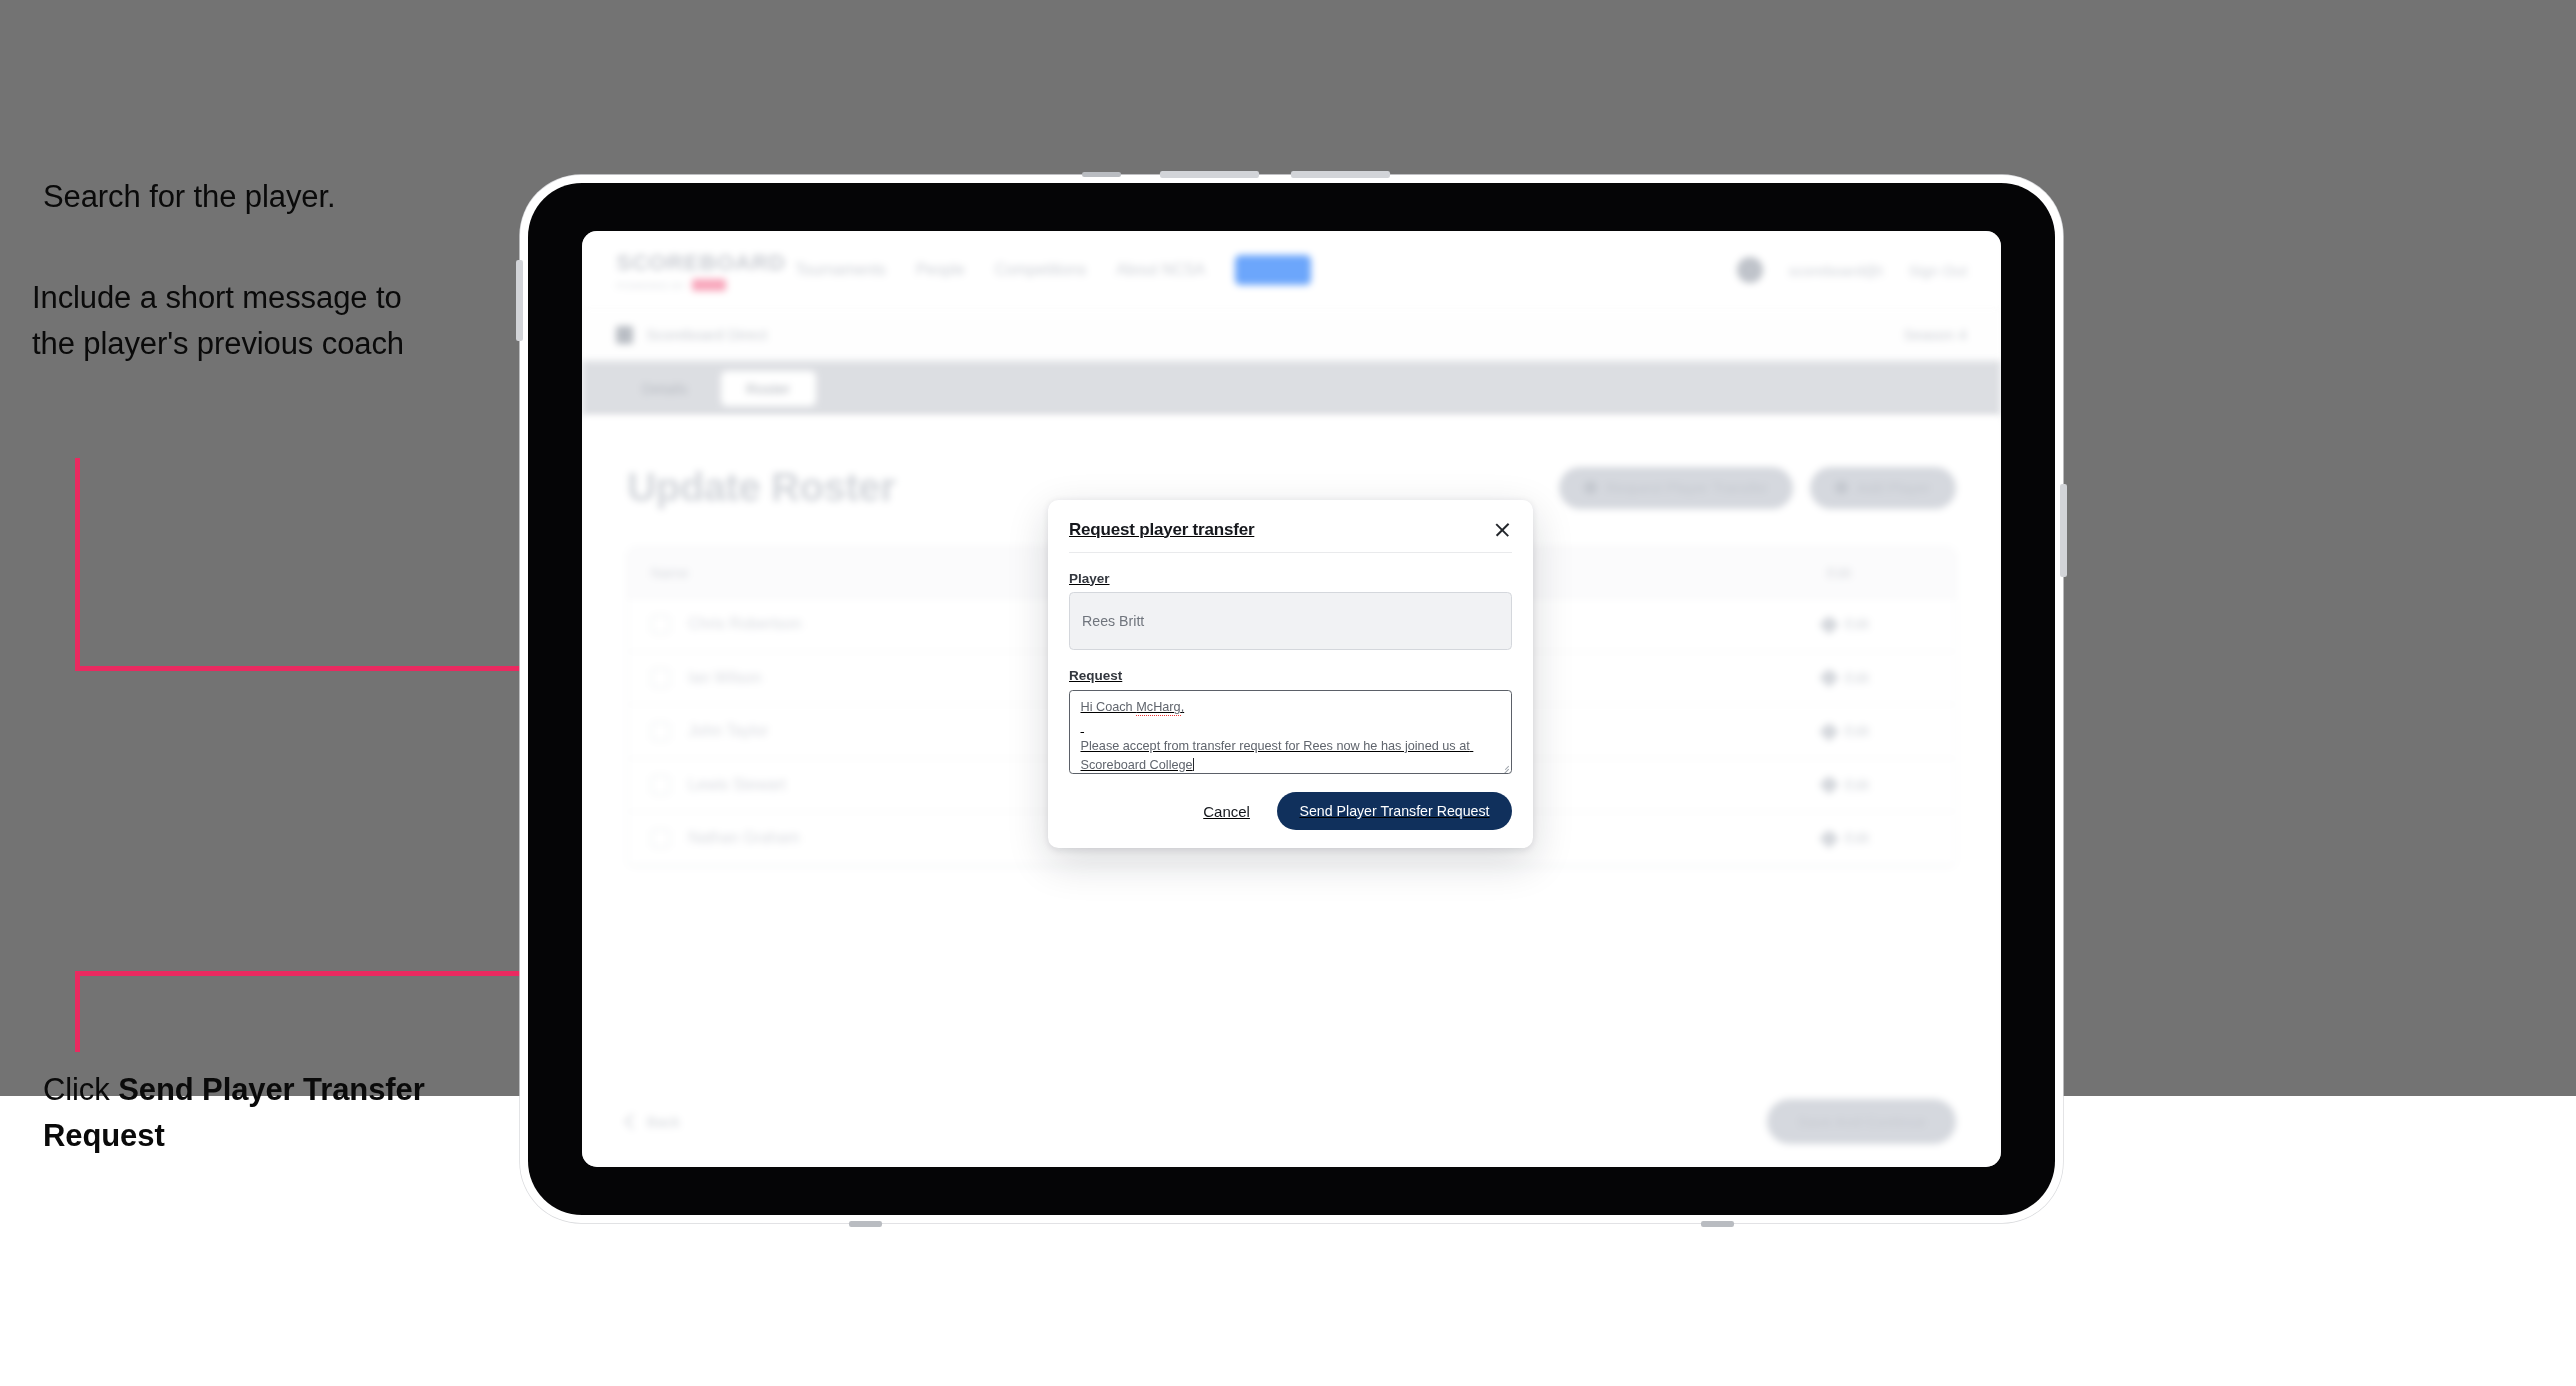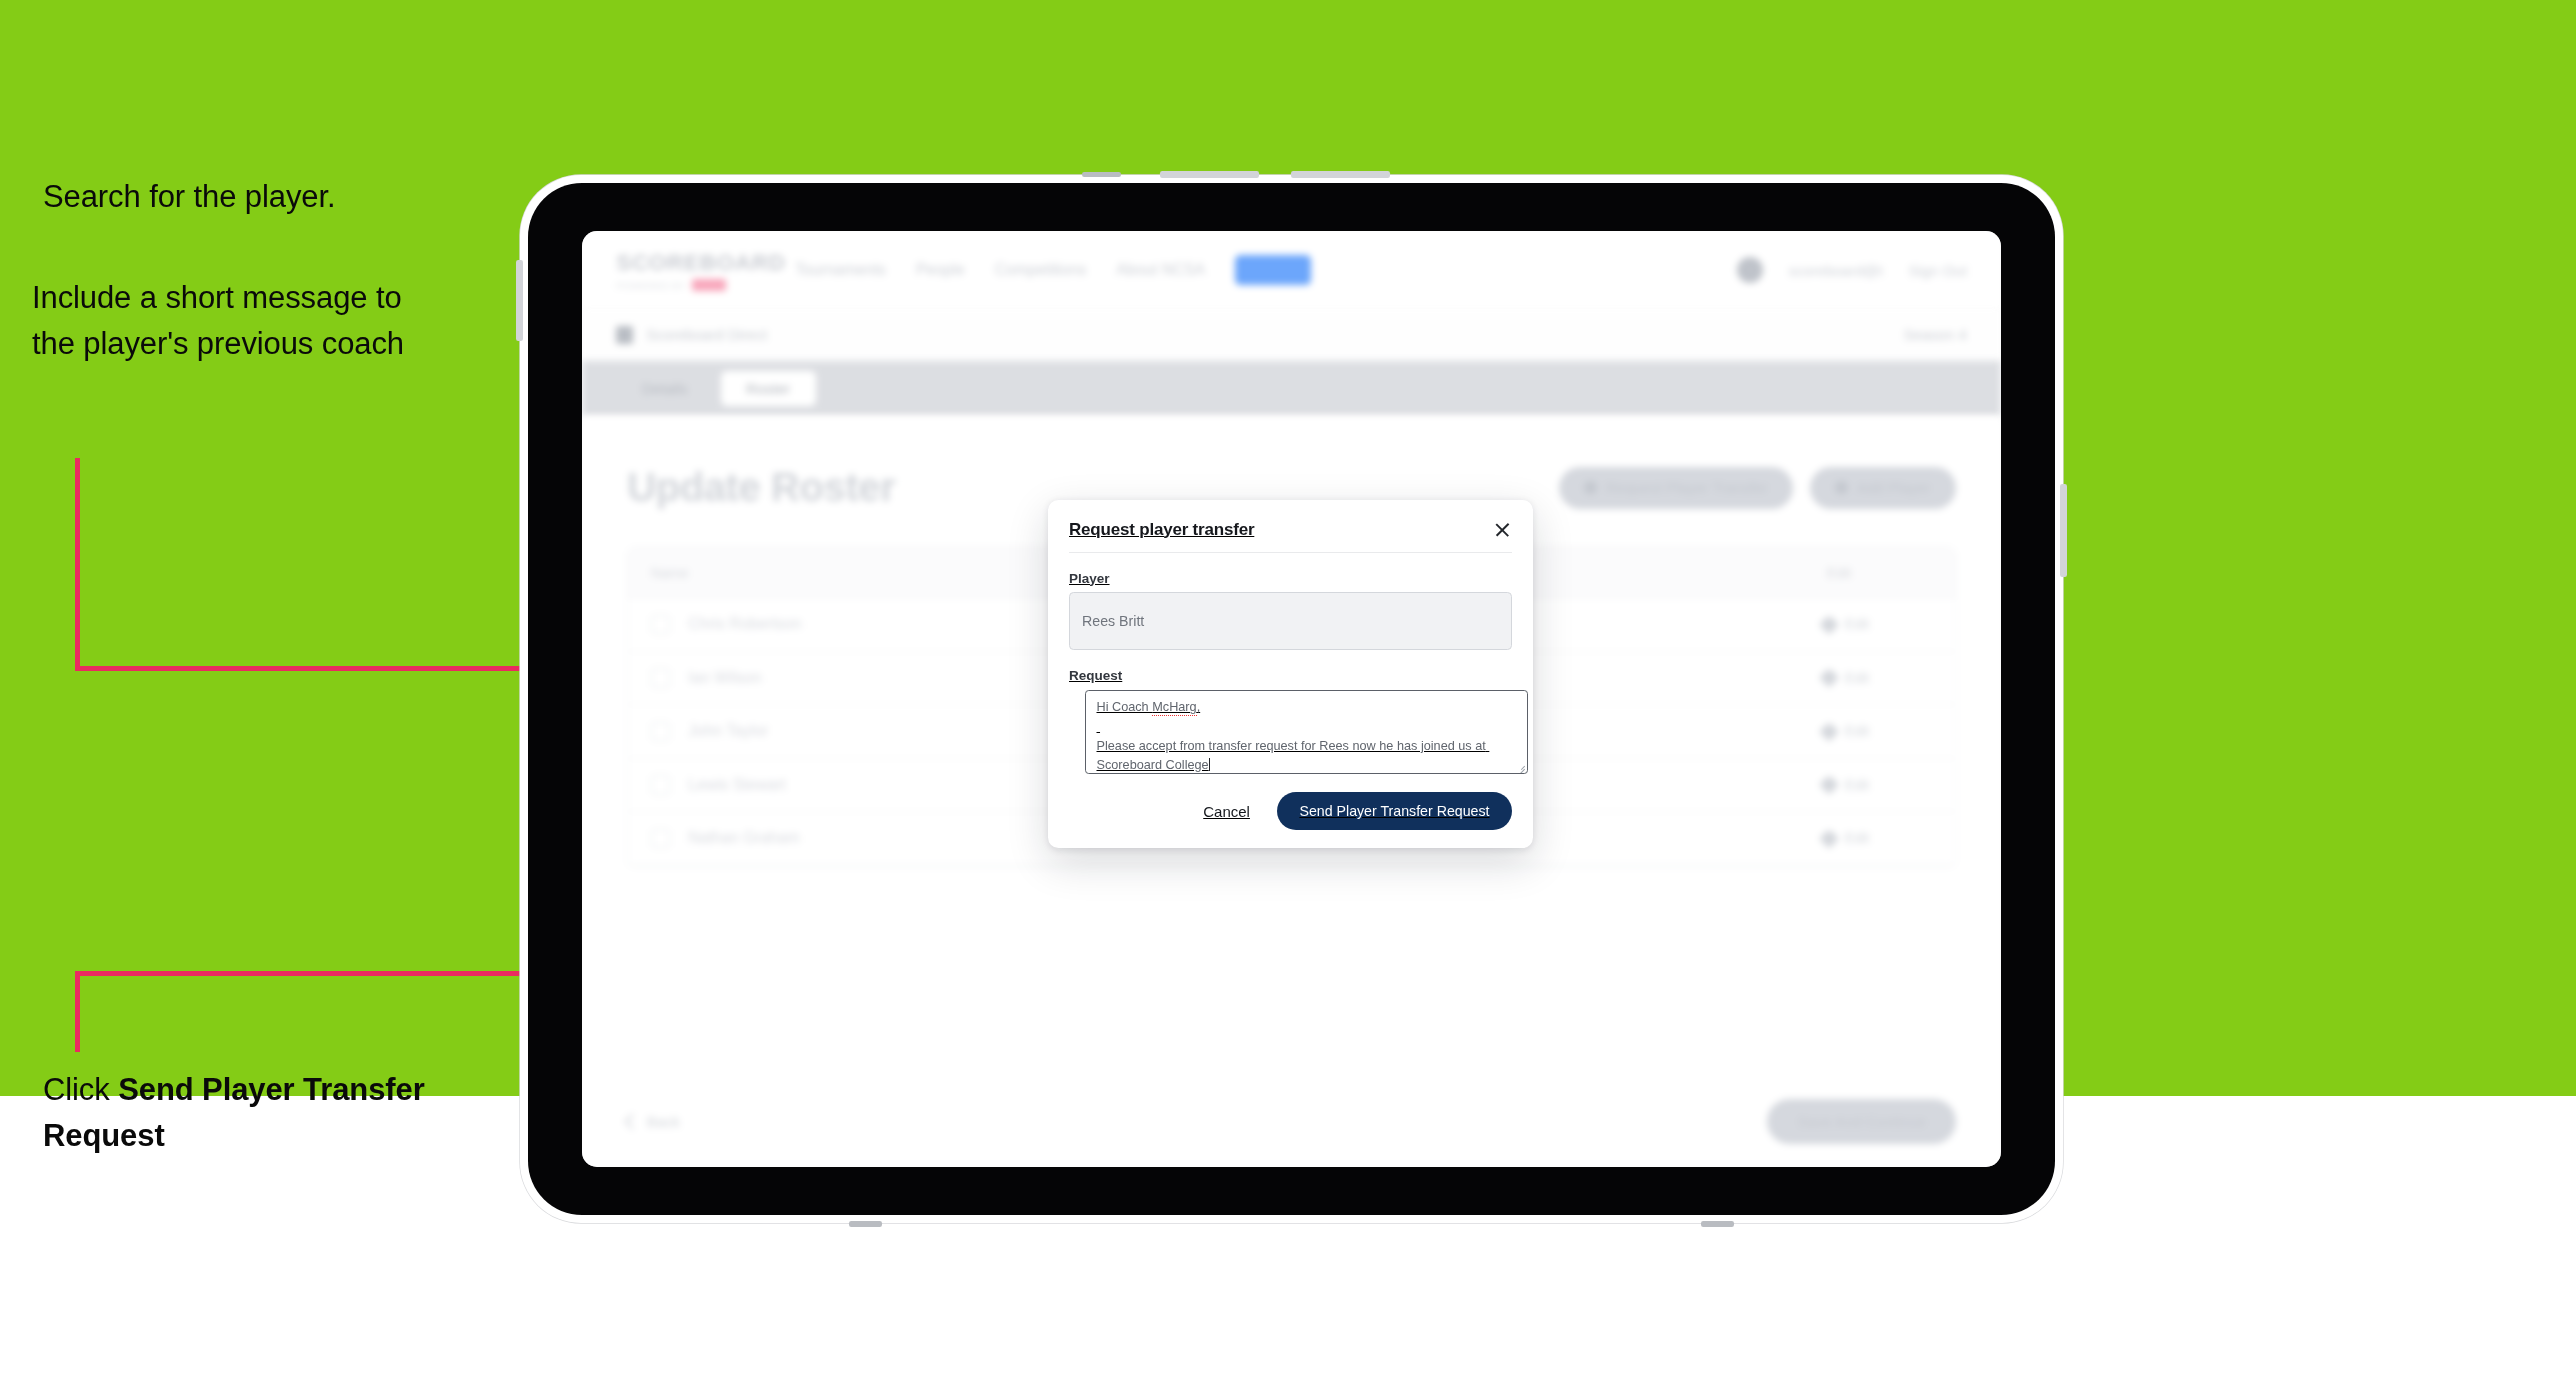--- a/index.html
+++ b/index.html
@@ -2,21 +2,21 @@
 <html style="font-size:12px"><head>
 <meta charset="utf-8">
 <style>
   * { box-sizing: border-box; margin: 0; padding: 0; }
   html, body {
     width: 2576px; height: 1386px;
     background: #ffffff;
     font-family: "Liberation Sans", sans-serif;
     overflow: hidden;
   }
-  #stage { position: relative; width: 2576px; height: 1096px; background: #84cc16; }
+  #stage { position: relative; width: 2576px; height: 1096px; background: #737373; }
 
   
   .anno {
     position: absolute;
     color: #0a0a0a;
     font-size: 31px;
     line-height: 1.48;
     letter-spacing: -0.1px;
     font-family: "Liberation Sans", sans-serif;
   }
@@ -158,21 +158,21 @@
 
   #player-input {
     width: 100%; background: #f1f2f4; border: 0.7px solid #d4d7dc; border-radius: 4.5px;
     padding: 20px 12px; font-size: 14.2px; color: #70757d;
     font-family: "Liberation Sans", sans-serif;
   }
   #message-box {
     width: 100%; height: 84px; background: #ffffff;
     border: 0.7px solid #5b6068; border-radius: 3.7px;
     padding: 7.5px 10.5px; font-size: 12.7px; line-height: 1.52; color: #60656d;
-    font-family: "Liberation Sans", sans-serif; position: relative; overflow: hidden; margin-left: 16px;
+    font-family: "Liberation Sans", sans-serif; position: relative; overflow: hidden;
   }
   .msg-line { white-space: pre-wrap; }
   .spell { border-bottom: 1.5px dotted #e33; padding-bottom: 0.7px; }
   .caret { display: inline-block; width: 0.7px; height: 12.7px; background: #23262b; vertical-align: -2.2px; }
   #resize-grip {
     position: absolute; right: 2.2px; bottom: 1.5px; width: 9px; height: 9px;
   }
   #resize-grip i { position: absolute; right: 0; background: #9aa0a8; height: 0.7px; transform-origin: right bottom; }
 
   #modal-actions { display: flex; align-items: center; justify-content: flex-end; gap: 7.5px; margin-top: 18px; }

